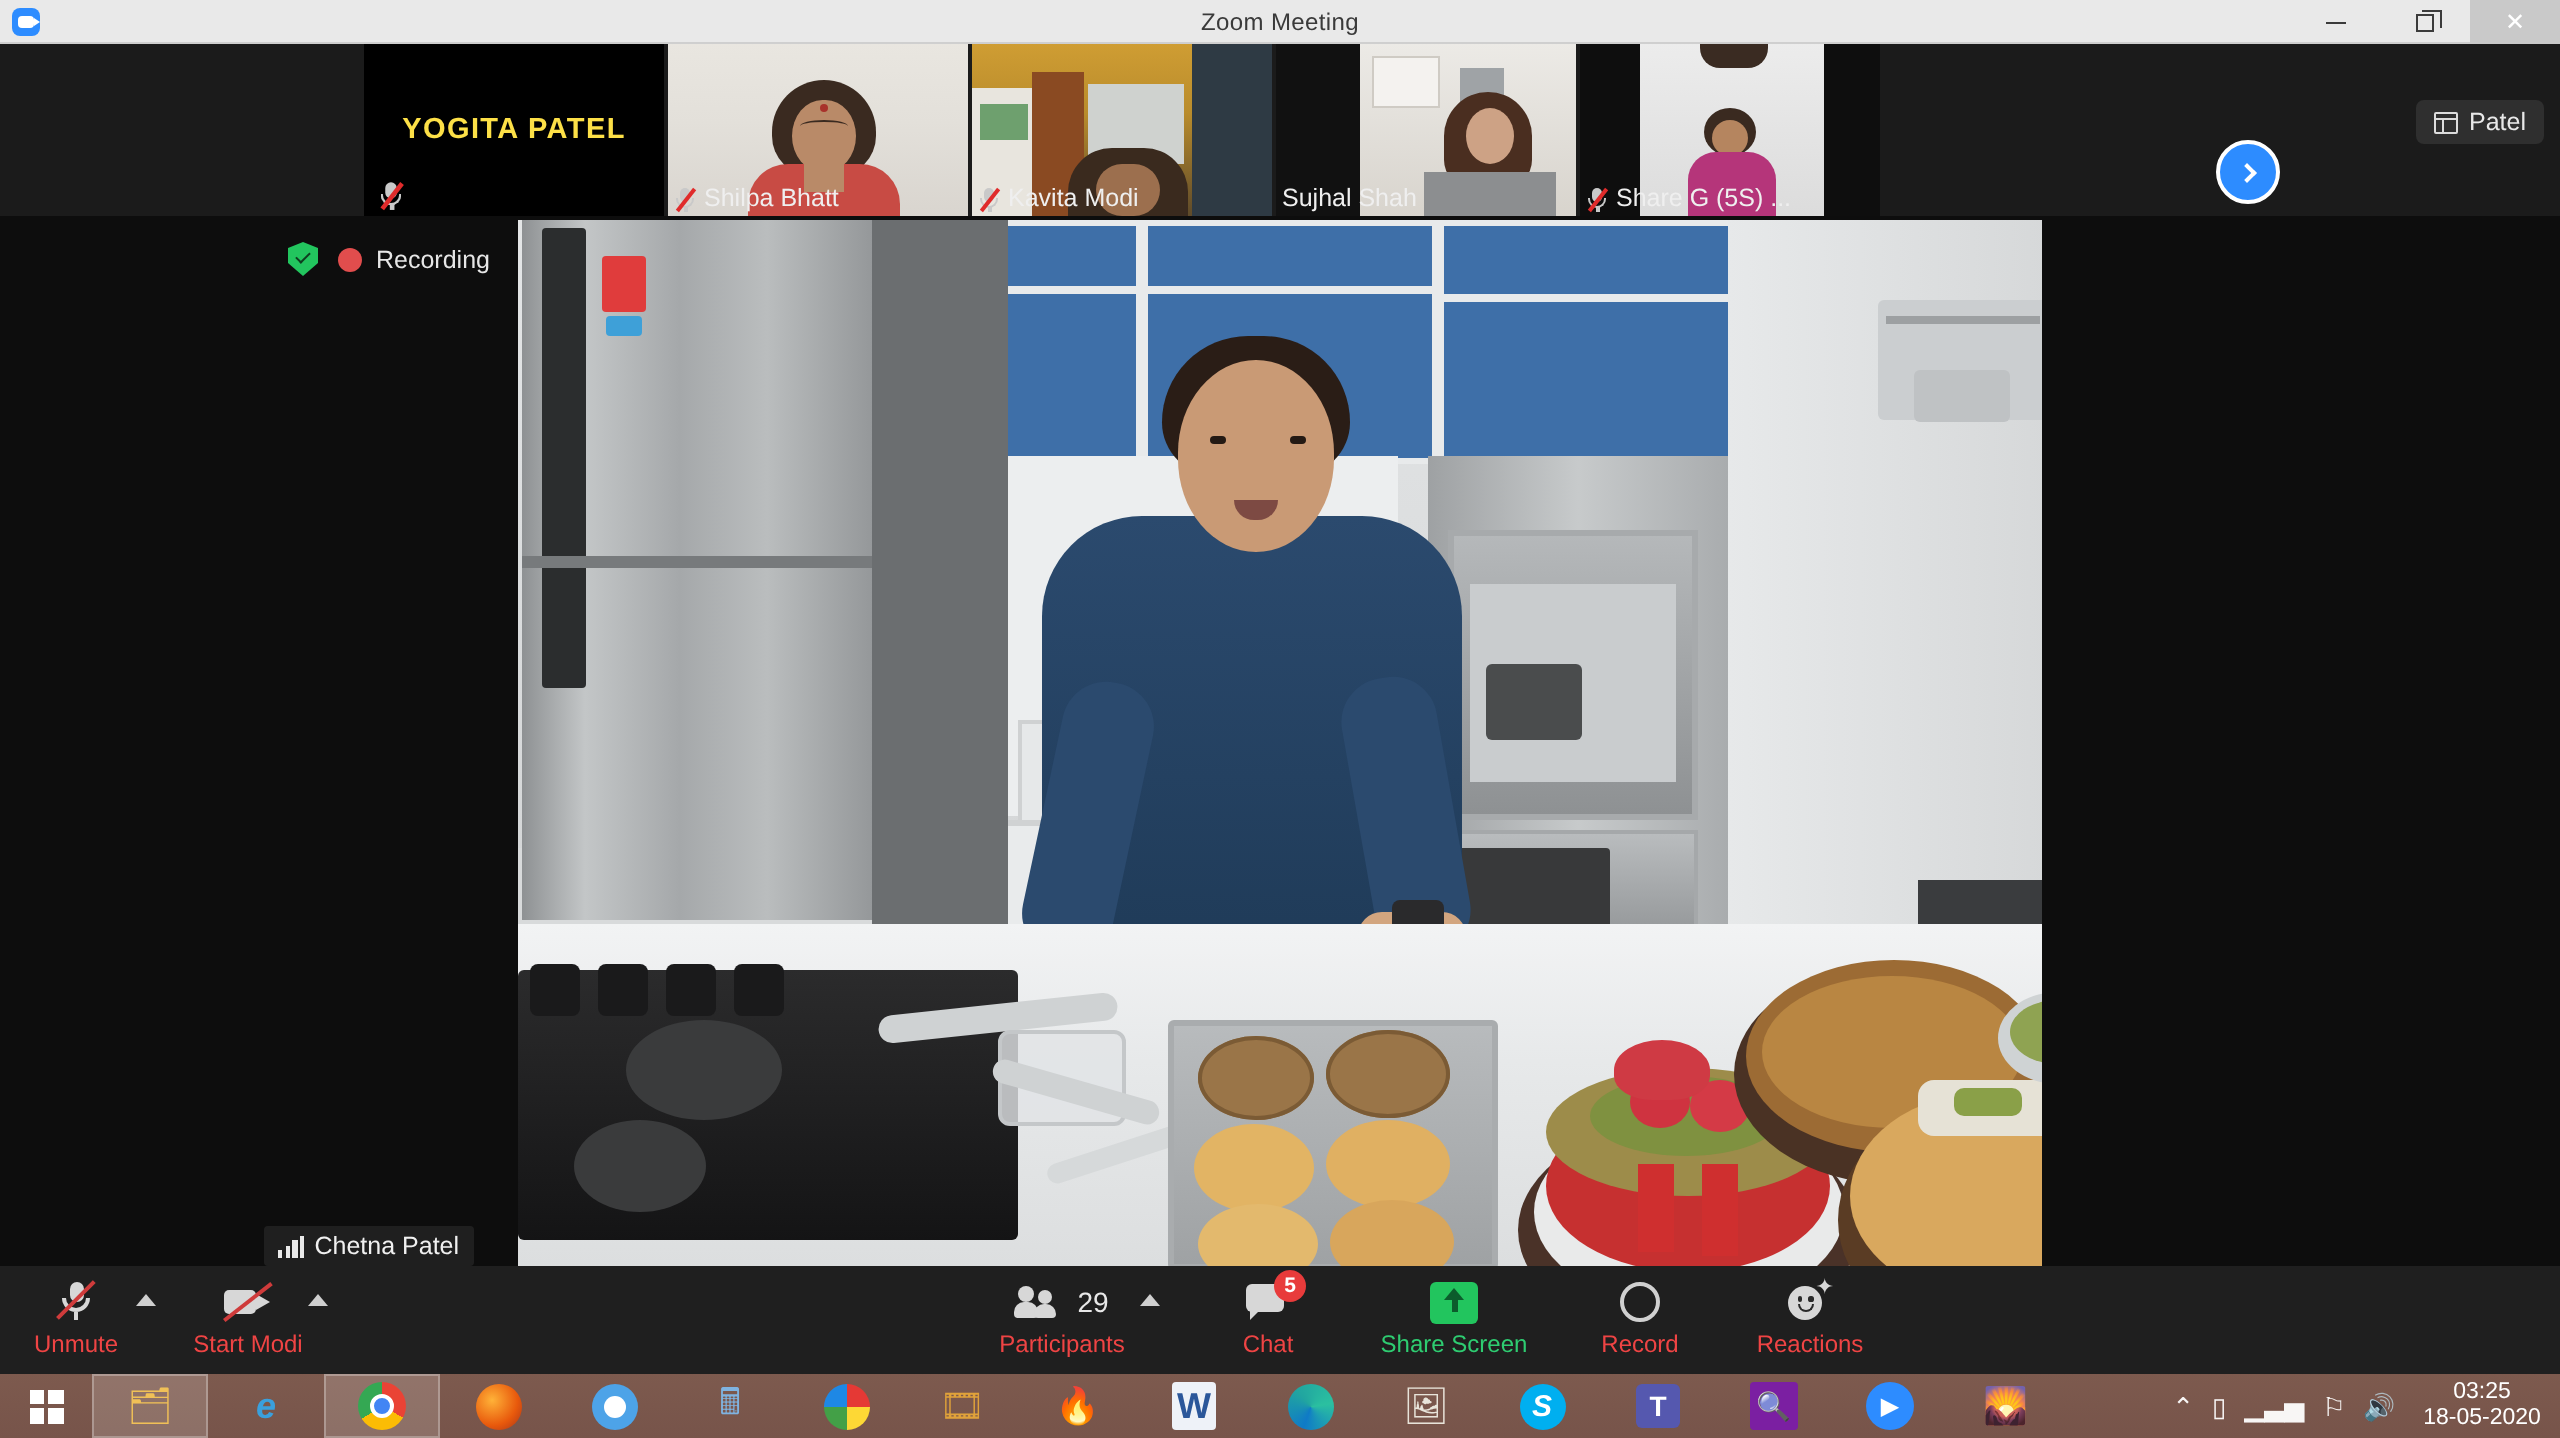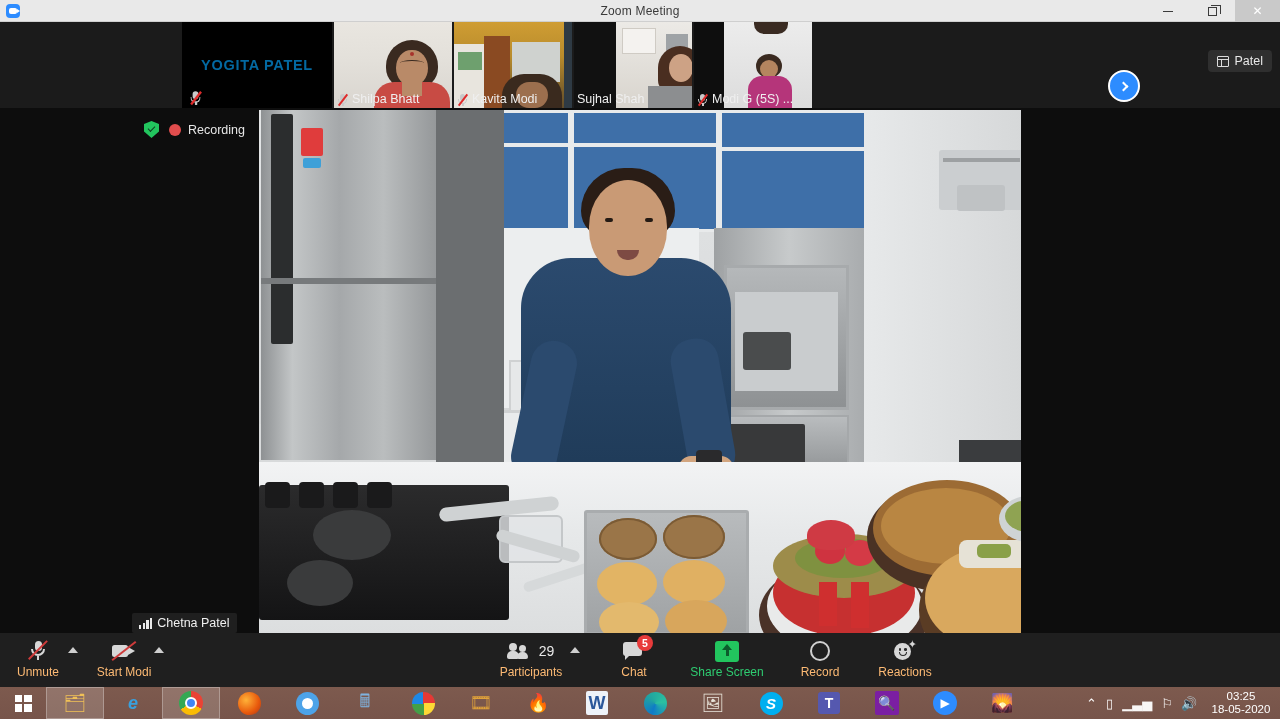--- a/index.html
+++ b/index.html
@@ -31,24 +31,24 @@
   .mx-glyph{ width:9px;height:9px;border:1px solid #3b3b3b; position:relative;}
   .mx-glyph:before{content:"";position:absolute;left:2px;top:-3px;width:9px;height:8px;
     border:1px solid #3b3b3b;border-bottom:none;border-left:none;}
 
   
   .filmstrip{
     position:absolute; left:0; top:22px; width:1280px; height:86px;
     background:#1b1b1b;
   }
   .thumbs{ position:absolute; left:182px; top:0; height:86px; display:flex; }
-  .thumb{ position:relative; width:120px; height:86px; overflow:hidden; background:#111;
+  .thumb{ position:relative; width:152px; height:86px; overflow:hidden; background:#111;
           border-right:2px solid #1b1b1b;}
   .thumb.self{ background:#000; width:152px; display:flex; align-items:center; justify-content:center;}
-  .thumb .selfname{ color:#0369a1; font-weight:bold; font-size:14.5px; letter-spacing:.7px;}
+  .thumb .selfname{ color:#fde047; font-weight:bold; font-size:14.5px; letter-spacing:.7px;}
   .thumb .vid{ position:absolute; inset:0; }
   .tlabel{ position:absolute; left:0; bottom:0; height:18px; display:flex; align-items:center;
     padding:0 4px 0 3px; font-size:12.5px; color:#efefef; max-width:100%; white-space:nowrap;}
   .mic-off{ display:inline-block; width:11px;height:13px; position:relative; margin-right:4px; flex:none;}
   .mic-off .body{ position:absolute; left:3px; top:1px; width:5px;height:7px;border-radius:3px;background:#c9c9c9;}
   .mic-off .arc{ position:absolute; left:1px; top:6px; width:9px;height:5px;
     border:1.4px solid #c9c9c9;border-top:none;border-radius:0 0 5px 5px;}
   .mic-off .stem{ position:absolute; left:5px; top:10px; width:1.5px;height:3px;background:#c9c9c9;}
   .mic-off .slash{ position:absolute; left:-1px; top:6px; width:14px;height:2px;background:#e02b2b;
     transform:rotate(-52deg); transform-origin:center;}
@@ -86,21 +86,21 @@
   .bars i{ width:2.2px;background:#e9e9e9;display:block;}
   .bars i:nth-child(1){height:4px;} .bars i:nth-child(2){height:6px;}
   .bars i:nth-child(3){height:9px;} .bars i:nth-child(4){height:11px;}
 
   
   .toolbar{ position:absolute; left:0; top:633px; width:1280px; height:54px; background:#1f1f1f;}
   .tgroup{ position:absolute; display:flex; align-items:flex-start; height:54px;}
   .titem{ display:flex;flex-direction:column;align-items:center;justify-content:flex-start;
     padding-top:5px; min-width:56px; position:relative;}
   .titem .ic{ height:26px; display:flex;align-items:center;justify-content:center;}
-  .titem .lb{ font-size:12px;color:#fdba74; margin-top:1px; white-space:nowrap;}
+  .titem .lb{ font-size:12px;color:#ef4444; margin-top:1px; white-space:nowrap;}
   .titem .lb.green{ color:#2ecc71; }
   .caret{ width:0;height:0;border-left:5px solid transparent;border-right:5px solid transparent;
     border-bottom:6px solid #cfcfcf; margin-top:14px; margin-left:2px;}
 
   .ic-mic{ position:relative; width:20px;height:24px; }
   .ic-mic .b{ position:absolute; left:7px;top:2px;width:7px;height:10px;border-radius:4px;background:#d7d7d7;}
   .ic-mic .a{ position:absolute; left:3px;top:10px;width:14px;height:7px;border:2px solid #d7d7d7;
     border-top:none;border-radius:0 0 8px 8px;}
   .ic-mic .s{ position:absolute; left:9px;top:17px;width:2px;height:4px;background:#d7d7d7;}
   .ic-mic .sl{ position:absolute; left:-3px;top:10px;width:26px;height:2.2px;background:#cf3b3b;
@@ -300,21 +300,21 @@
         <div style="position:absolute;left:66px;top:38px;width:18px;height:18px;border-radius:9px;background:#b5855f;"></div>
         <div style="position:absolute;left:54px;top:54px;width:44px;height:32px;border-radius:14px 14px 0 0;background:#b5357a;"></div>
       </div>
       <div class="tlabel">
         <span class="mic-off">
           <span class="body"></span>
             <span class="arc"></span>
             <span class="stem"></span>
             <span class="slash"></span>
         </span>
-        <span>Modi G (5S) ...</span>
+        <span>Share G (5S) ...</span>
       </div>
     </div>
 
   </div>
 
   <div class="nextbtn">
     <span class="chev"></span>
   </div>
 
   <div class="viewbtn">

